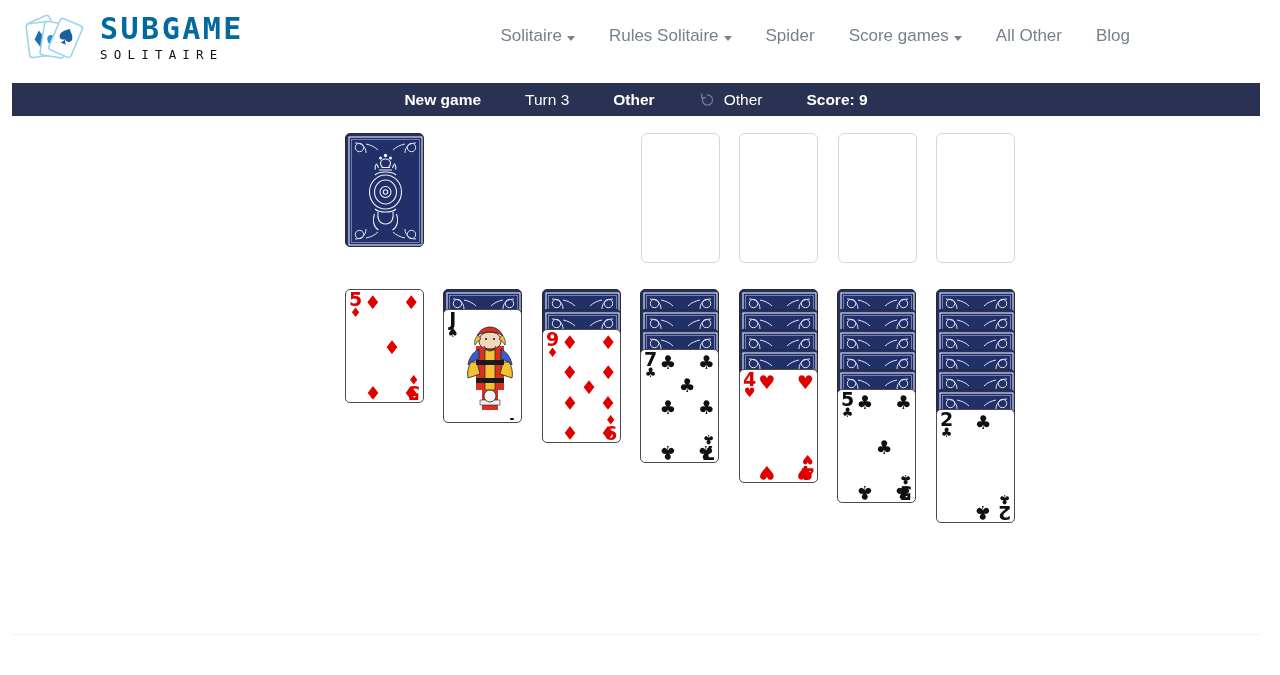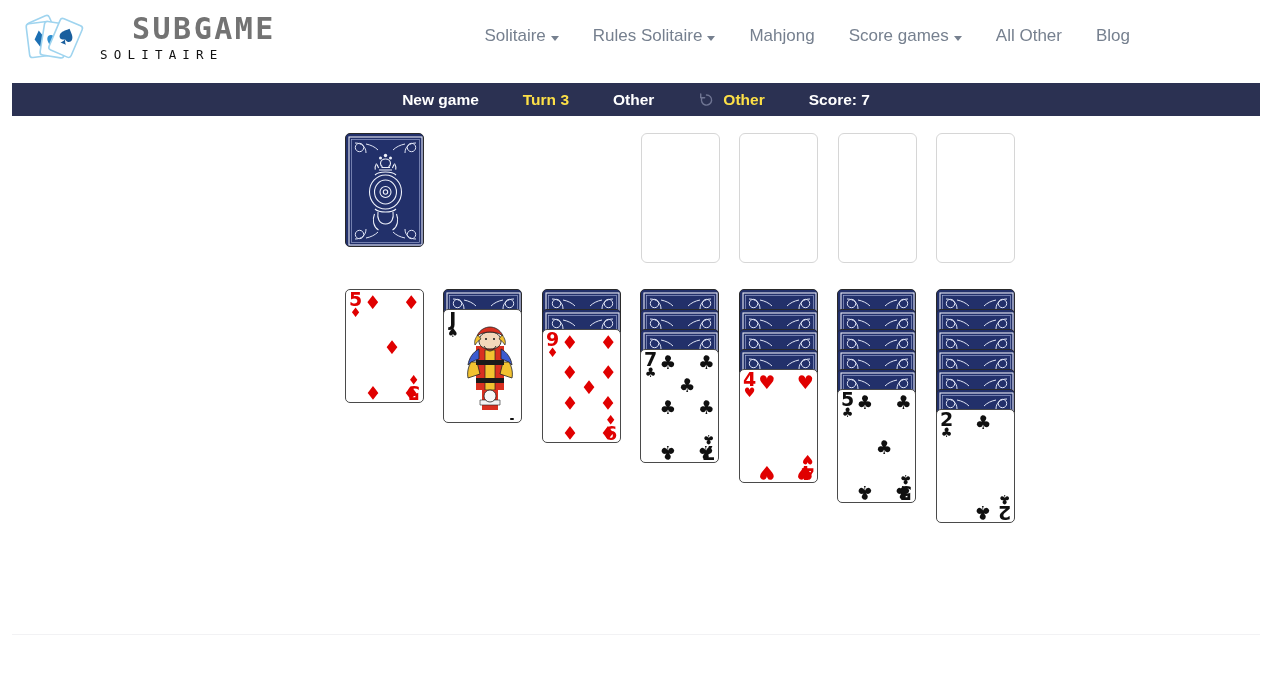--- a/index.html
+++ b/index.html
@@ -18,21 +18,21 @@
     display: flex; align-items: center;
   }
   .logo-wrap {
     position: absolute; left: 22px; top: 7px;
     display: flex; align-items: center;
   }
   .logo-mark { width: 68px; height: 62px; flex: none; }
   .logo-text { margin-left: 10px; line-height: 1; }
   .logo-title {
     font-size: 30px; font-weight: 700; letter-spacing: 2.5px;
-    color: #737373; font-family: "DejaVu Sans Mono", monospace; margin-left: 32px;
+    color: #0369a1; font-family: "DejaVu Sans Mono", monospace;
   }
   .logo-sub {
     font-size: 12.5px; letter-spacing: 6.2px; color: #111111;
     margin-top: 5px; font-family: "DejaVu Sans Mono", monospace;
   }
 
   .main-nav {
     position: absolute; right: 150px; top: 26px;
     display: flex; align-items: center; gap: 34px;
     white-space: nowrap;
@@ -55,21 +55,21 @@
     width: 1248px; height: 33px;
     background: #2b3152;
     display: flex; align-items: center; justify-content: center;
     gap: 0px;
   }
   .bar-btn {
     color: #ffffff; font-size: 15.5px; font-weight: 700;
     cursor: pointer; padding: 0 22px; white-space: nowrap;
     display: inline-flex; align-items: center; gap: 8px;
   }
-  .bar-btn.disabled { color: #fde047; font-weight: 700; cursor: default; }
+  .bar-btn.disabled { color: #ffffff; font-weight: 400; cursor: default; }
   .bar-btn.score { font-weight: 700; }
   .undo-icon { display: inline-block; width: 17px; height: 17px; }
 
   
   .board {
     position: absolute; left: 0; top: 116px;
     width: 1280px; height: 519px;
   }
   .pile { position: absolute; }
 
@@ -160,21 +160,21 @@
   <nav class="main-nav">
     <span class="nav-item">
       <span>Solitaire</span>
       <i class="caret"></i>
     </span>
     <span class="nav-item">
       <span>Rules Solitaire</span>
       <i class="caret"></i>
     </span>
     <span class="nav-item">
-      <span>Mahjong</span>
+      <span>Spider</span>
     </span>
     <span class="nav-item">
       <span>Score games</span>
       <i class="caret"></i>
     </span>
     <span class="nav-item">
       <span>All Other</span>
     </span>
     <span class="nav-item">
       <span>Blog</span>
@@ -186,21 +186,21 @@
   <span class="bar-btn">New game</span>
   <span class="bar-btn disabled">Turn 3</span>
   <span class="bar-btn">Other</span>
   <span class="bar-btn disabled">
     <svg class="undo-icon" viewBox="0 0 20 20">
       <path d="M10 4.6a6 6 0 1 1-5.6 3.9" fill="none" stroke="#6f7593" stroke-width="1.7" stroke-linecap="round"></path>
       <path d="M3.2 3.4v4.6h4.6" fill="none" stroke="#6f7593" stroke-width="1.7" stroke-linecap="round" stroke-linejoin="round"></path>
     </svg>
     <span>Other</span>
   </span>
-  <span class="bar-btn score">Score: 7</span>
+  <span class="bar-btn score">Score: 9</span>
 </div>
 
 <div class="board">
 
   <svg width="0" height="0" style="position:absolute" aria-hidden="true">
     <defs>
       <g id="cardback">
         <rect x="0" y="0" width="79" height="114" fill="#22306a"></rect>
         <rect x="3" y="3" width="73" height="108" fill="none" stroke="#e8eaf4" stroke-width="1.1"></rect>
         <rect x="5.5" y="5.5" width="68" height="103" fill="none" stroke="#aab4dd" stroke-width="0.6"></rect>

